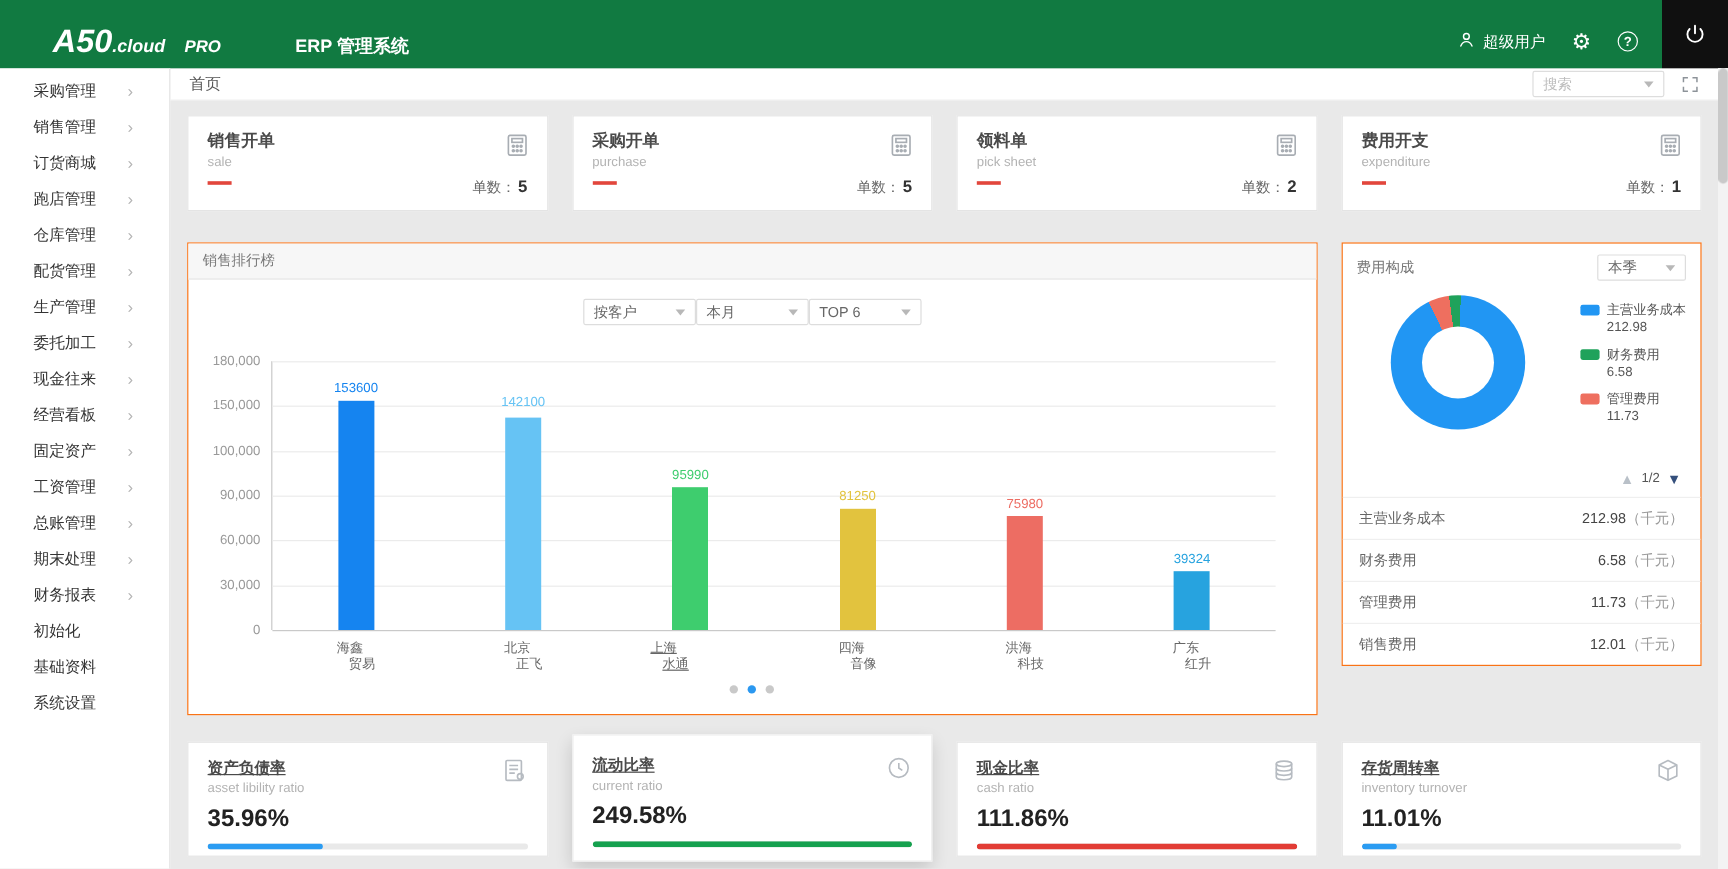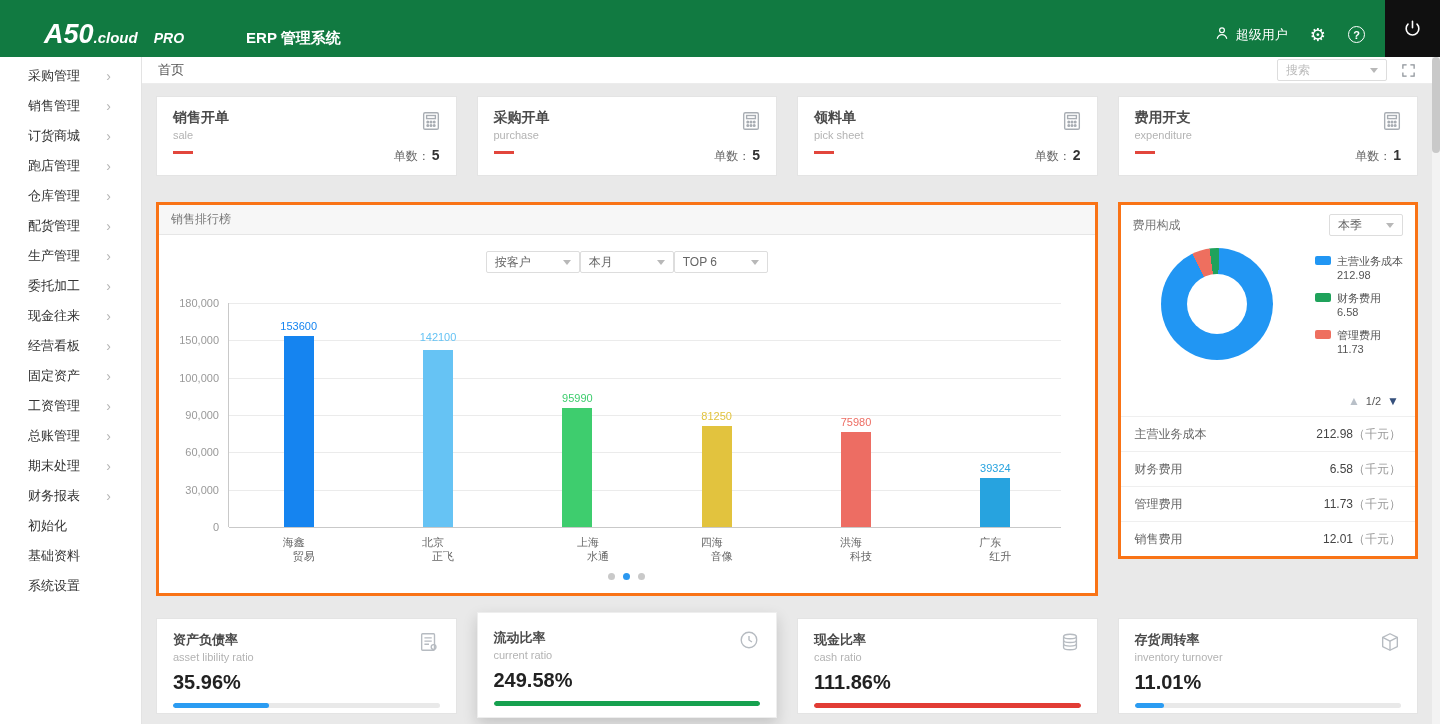--- a/index.html
+++ b/index.html
@@ -53,21 +53,21 @@
     padding:12px 16px; position:relative; }
   .stat-title { font-size:14px; color:#4a4a4a; font-weight:bold; }
   .stat-sub { font-size:11px; color:#b3b3b3; margin-top:2px; }
   .red-line { width:20px; height:3px; background:#e2463c; margin-top:10px; }
   .stat-icon { position:absolute; right:14px; top:13px; }
   .stat-count { position:absolute; right:16px; bottom:10px; font-size:12px; color:#666; }
   .stat-count b { font-size:14px; color:#333; margin-left:2px; }
 
   
   .mid { margin-top:26px; }
-  .panel { background:#fff; border:3px solid #f97316; }
+  .panel { background:#fff; border:1px solid #f97316; }
   .chart-panel { grid-column:1 / 4; height:394px; }
   .panel-head { height:30px; background:#f7f7f7; border-bottom:1px solid #e6e6e6;
     display:flex; align-items:center; padding:0 12px; font-size:12px; color:#777; }
   .filters { display:flex; justify-content:center; margin-top:16px; }
   .filter-select { width:94px; height:22px; border:1px solid #ddd; border-radius:2px;
     display:flex; align-items:center; justify-content:space-between; padding:0 8px;
     font-size:12px; color:#666; cursor:pointer; background:#fff; }
   .filter-select.small { width:74px; }
 
   .chart-wrap { position:relative; margin:30px 34px 0 70px; height:224px; }
@@ -107,21 +107,21 @@
   .exp-value { font-size:12px; color:#444; }
   .exp-value .unit { color:#999; }
 
   
   .kpis { margin-top:22px; }
   .kpi-card { background:#fff; border:1px solid #e4e4e4; height:96px;
     padding:12px 16px; position:relative; }
   .kpi-card.elevated { height:106px; transform:translateY(-6px);
     box-shadow:0 6px 14px rgba(0,0,0,0.16); border-color:#eee; padding-top:16px; }
   .kpi-top { display:flex; justify-content:space-between; align-items:flex-start; }
-  .kpi-title { font-size:13px; color:#4a4a4a; font-weight:bold; }
+  .kpi-title { font-size:13px; color:#4a4a4a; font-weight:bold;text-decoration:underline; }
   .kpi-sub { font-size:11px; color:#b3b3b3; margin-top:2px; }
   .kpi-value { font-size:20px; font-weight:bold; color:#222; margin-top:8px; }
   .kpi-progress { height:5px; background:#e9e9e9; border-radius:3px; margin-top:9px; overflow:hidden; }
   .kpi-progress .fill { height:100%; border-radius:3px; }
 
   
   .scrollbar { position:fixed; right:0; top:57px; bottom:0; width:8px; background:#f3f3f3; }
   .scrollbar .thumb { width:8px; height:96px; background:#c9c9c9; border-radius:4px; cursor:pointer; }
 </style>
 </head>
@@ -358,21 +358,21 @@
                 <span>贸易</span>
               </div>
               <div class="bar" style="left: 194px; top: 47.1644px; height: 176.836px; background: rgb(102, 195, 244);"></div>
               <div class="bar-label" style="left: 209px; top: 28px; color: rgb(102, 195, 244);">142100</div>
               <div class="xlab" style="left: 209px;">
                 <span>北京</span>
                 <span>正飞</span>
               </div>
               <div class="bar" style="left: 333.333px; top: 104.546px; height: 119.454px; background: rgb(62, 205, 110);"></div>
               <div class="bar-label" style="left: 348.333px; top: 88.5458px; color: rgb(62, 205, 110);">95990</div>
-              <div class="xlab" style="left: 364px;">
+              <div class="xlab" style="left: 331px; text-decoration: underline;">
                 <span>上海</span>
                 <span>水通</span>
               </div>
               <div class="bar" style="left: 472.667px; top: 122.889px; height: 101.111px; background: rgb(226, 195, 62);"></div>
               <div class="bar-label" style="left: 487.667px; top: 106.889px; color: rgb(226, 195, 62);">81250</div>
               <div class="xlab" style="left: 487.667px;">
                 <span>四海</span>
                 <span>音像</span>
               </div>
               <div class="bar" style="left: 612px; top: 129.447px; height: 94.5529px; background: rgb(237, 109, 99);"></div>

